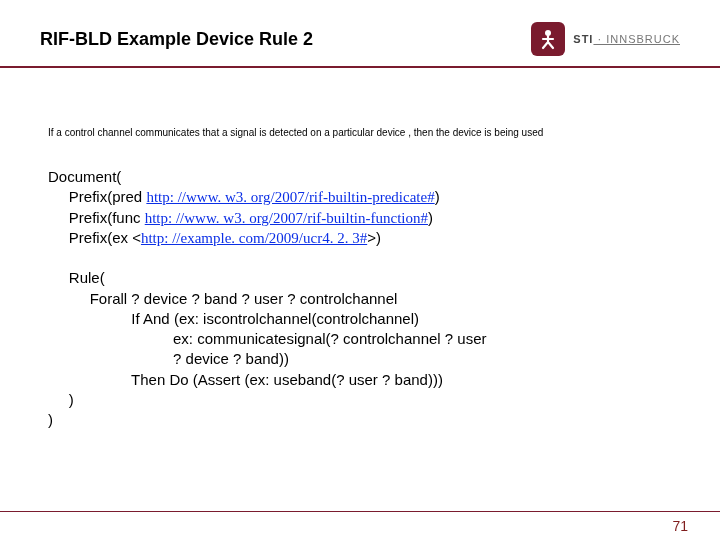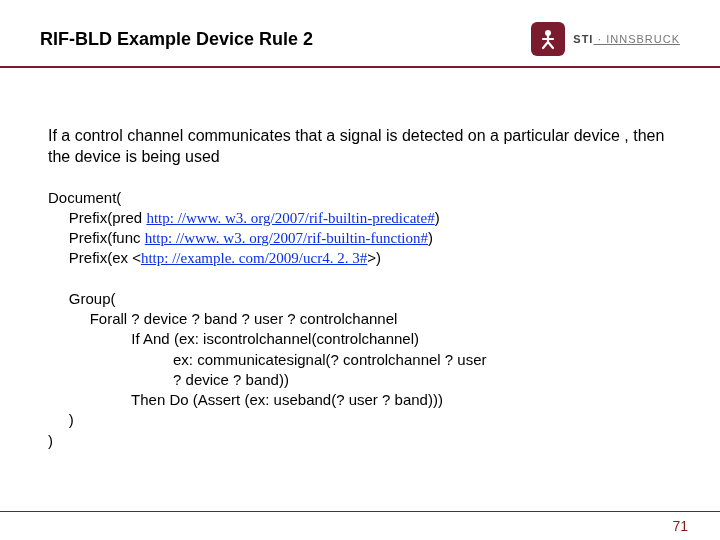--- a/index.html
+++ b/index.html
@@ -46,24 +46,24 @@
   .logo-text-light { font-weight: normal; color: #777; text-decoration: underline; }
   .divider-top {
     border: 0;
     border-top: 2px solid #7a1b2e;
     margin: 10px 0 0 0;
   }
   .content {
     padding: 58px 48px 0 48px;
   }
   .intro {
-    font-size: 16px;
+    font-size: 10px;
     color: #000;
     line-height: 1.3;
-    margin-bottom: 20px;
+    margin-bottom: 28px;
   }
   .code {
     font-family: Arial, Helvetica, sans-serif;
     font-size: 15px;
     color: #000;
     line-height: 1.35;
     white-space: pre;
   }
   .code a {
     color: #0b2fe6;
@@ -107,21 +107,21 @@
 <hr class="divider-top">
 
 <div class="content">
   <p class="intro">If a control channel communicates that a signal is detected on a particular device , then the device is being used</p>
 
   <div class="code"><span>Document(</span>
 <span>     Prefix(pred </span><a href="#">http: //www. w3. org/2007/rif-builtin-predicate#</a><span>)</span>
 <span>     Prefix(func </span><a href="#">http: //www. w3. org/2007/rif-builtin-function#</a><span>)</span>
 <span>     Prefix(ex &lt;</span><a href="#">http: //example. com/2009/ucr4. 2. 3#</a><span>&gt;)</span>
 
-<span>     Group(</span>
+<span>     Rule(</span>
 <span>          Forall ? device ? band ? user ? controlchannel</span>
 <span>                    If And (ex: iscontrolchannel(controlchannel)</span>
 <span>                              ex: communicatesignal(? controlchannel ? user</span>
 <span>                              ? device ? band))</span>
 <span>                    Then Do (Assert (ex: useband(? user ? band)))</span>
 <span>     )</span>
 <span>)</span></div>
 </div>
 
 <hr class="divider-bottom">

